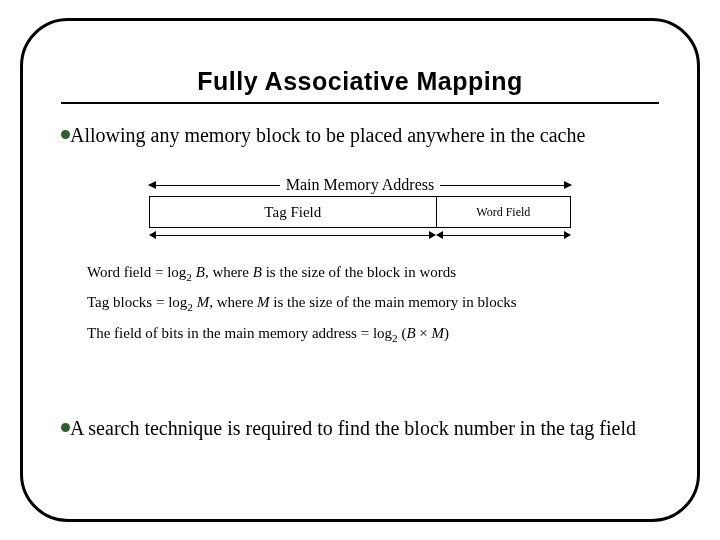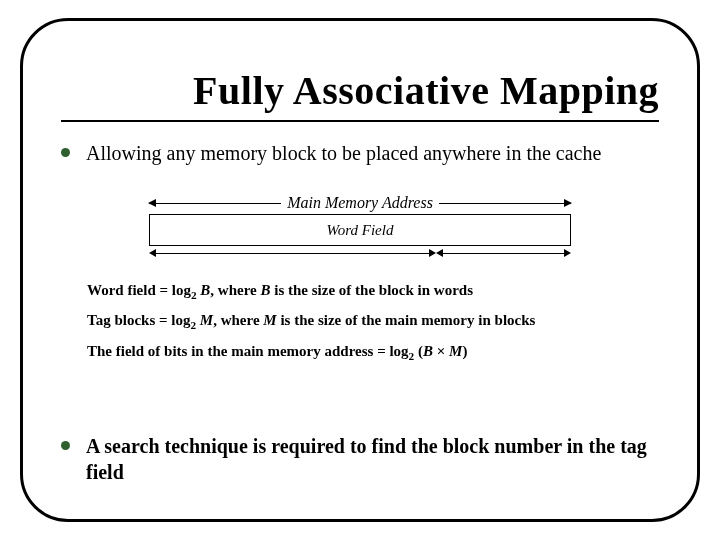--- a/index.html
+++ b/index.html
@@ -20,56 +20,55 @@
   .inner {
     box-sizing: border-box;
     width: 100%;
     height: 100%;
     border: 3px solid #000;
     border-radius: 48px;
     padding: 28px 38px 28px 38px;
     position: relative;
   }
   .title {
-    font-family: Liberation Serif, serif;
+    font-family: Liberation Sans, sans-serif;
     font-weight: 900;
-    font-size: 40px;
-    text-align: right;
+    font-size: 25px;
+    text-align: center;
     margin: 18px 0 6px 0;
     letter-spacing: 0.5px;
   }
   .title-underline {
     border-bottom: 2px solid #000;
     margin: 0 0 18px 0;
   }
   .bullet-row {
     display: flex;
     align-items: flex-start;
-    gap: 16px;
+    gap: 0;
     margin: 6px 0 14px 0;
   }
   .bullet-dot {
     width: 9px;
     height: 9px;
     background: #2f5f2f;
     border-radius: 50%;
     flex: 0 0 auto;
     margin-top: 8px;
   }
   .bullet-text {
     font-size: 20px;
     line-height: 1.3;
   }
   .bold {
-    font-weight: bold;
+    font-weight: normal;
   }
   .diagram-wrap {
     margin: 28px auto 10px auto;
     width: 422px;
-    font-style: italic;
   }
   .mma-label-row {
     display: flex;
     align-items: center;
     justify-content: center;
     margin-bottom: 2px;
   }
   .mma-arrow-left, .mma-arrow-right {
     flex: 1 1 auto;
     height: 10px;
@@ -122,21 +121,21 @@
     justify-content: center;
     font-family: "Times New Roman", serif;
     font-size: 15px;
   }
   .field-word {
     flex: 1 1 auto;
     display: flex;
     align-items: center;
     justify-content: center;
     font-family: "Times New Roman", serif;
-    font-size: 15px;
+    font-size: 12px;
   }
   .sub-arrow-row {
     display: flex;
     margin-top: 2px;
   }
   .sub-arrow {
     height: 10px;
     position: relative;
   }
   .sa-tag { flex: 0 0 68%; }
@@ -164,21 +163,20 @@
     right: 0;
     border-top: 4px solid transparent;
     border-bottom: 4px solid transparent;
     border-left: 7px solid #000;
   }
   .formulas {
     margin: 18px 0 0 26px;
     font-family: "Times New Roman", serif;
     font-size: 15px;
     line-height: 1.9;
-    font-weight: bold;
   }
   .formulas .row { white-space: nowrap; }
   sub { font-size: 0.75em; }
   .ital { font-style: italic; }
   .spacer-big { height: 60px; }
 </style>
 </head>
 <body>
 
 <div class="slide">
@@ -192,20 +190,21 @@
       <div class="bullet-text">Allowing any memory block to be placed anywhere in the cache</div>
     </div>
 
     <div class="diagram-wrap">
       <div class="mma-label-row">
         <div class="mma-arrow-left"></div>
         <div class="mma-text">Main Memory Address</div>
         <div class="mma-arrow-right"></div>
       </div>
       <div class="field-box">
+        <div class="field-tag">Tag Field</div>
         <div class="field-word">Word Field</div>
       </div>
       <div class="sub-arrow-row">
         <div class="sub-arrow sa-tag">
             <span class="al"></span>
             <span class="ar"></span>
           </div>
         <div class="sub-arrow sa-word">
             <span class="al"></span>
             <span class="ar"></span>

